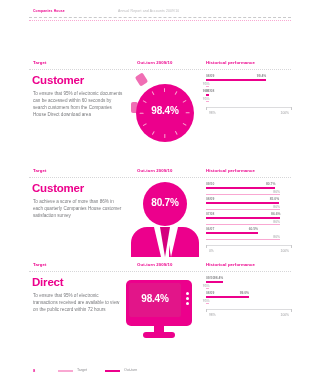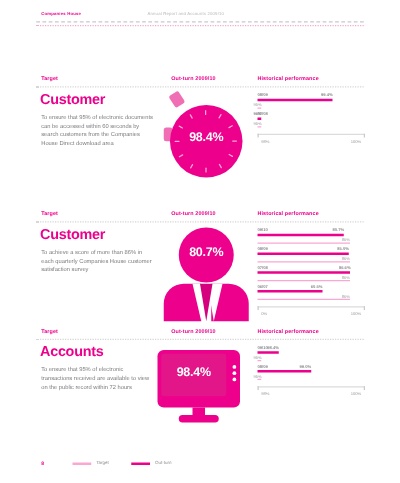--- a/index.html
+++ b/index.html
@@ -482,21 +482,21 @@
       </div>
     </div>
   </div>
 <div class="panel" id="panel-2">
     <div class="col-heads">
       <div class="col-head ch-target">Target</div>
       <div class="col-head ch-outturn">Out-turn 2009/10</div>
       <div class="col-head ch-hist">Historical performance</div>
     </div>
     <div class="panel-rule"></div>
-    <div class="lead">Accounts</div>
+    <div class="lead">Direct</div>
     <div class="desc">To ensure that 95% of electronic transactions received are available to view on the public record within 72 hours</div>
     <div class="graphic">
       <div class="mn-frame"></div>
       <div class="mn-screen"></div>
       <div class="mn-dot mn-dot1"></div>
       <div class="mn-dot mn-dot2"></div>
       <div class="mn-dot mn-dot3"></div>
       <div class="mn-neck"></div>
       <div class="mn-base"></div>
       <div class="pct-label mn-pct">98.4%</div>

